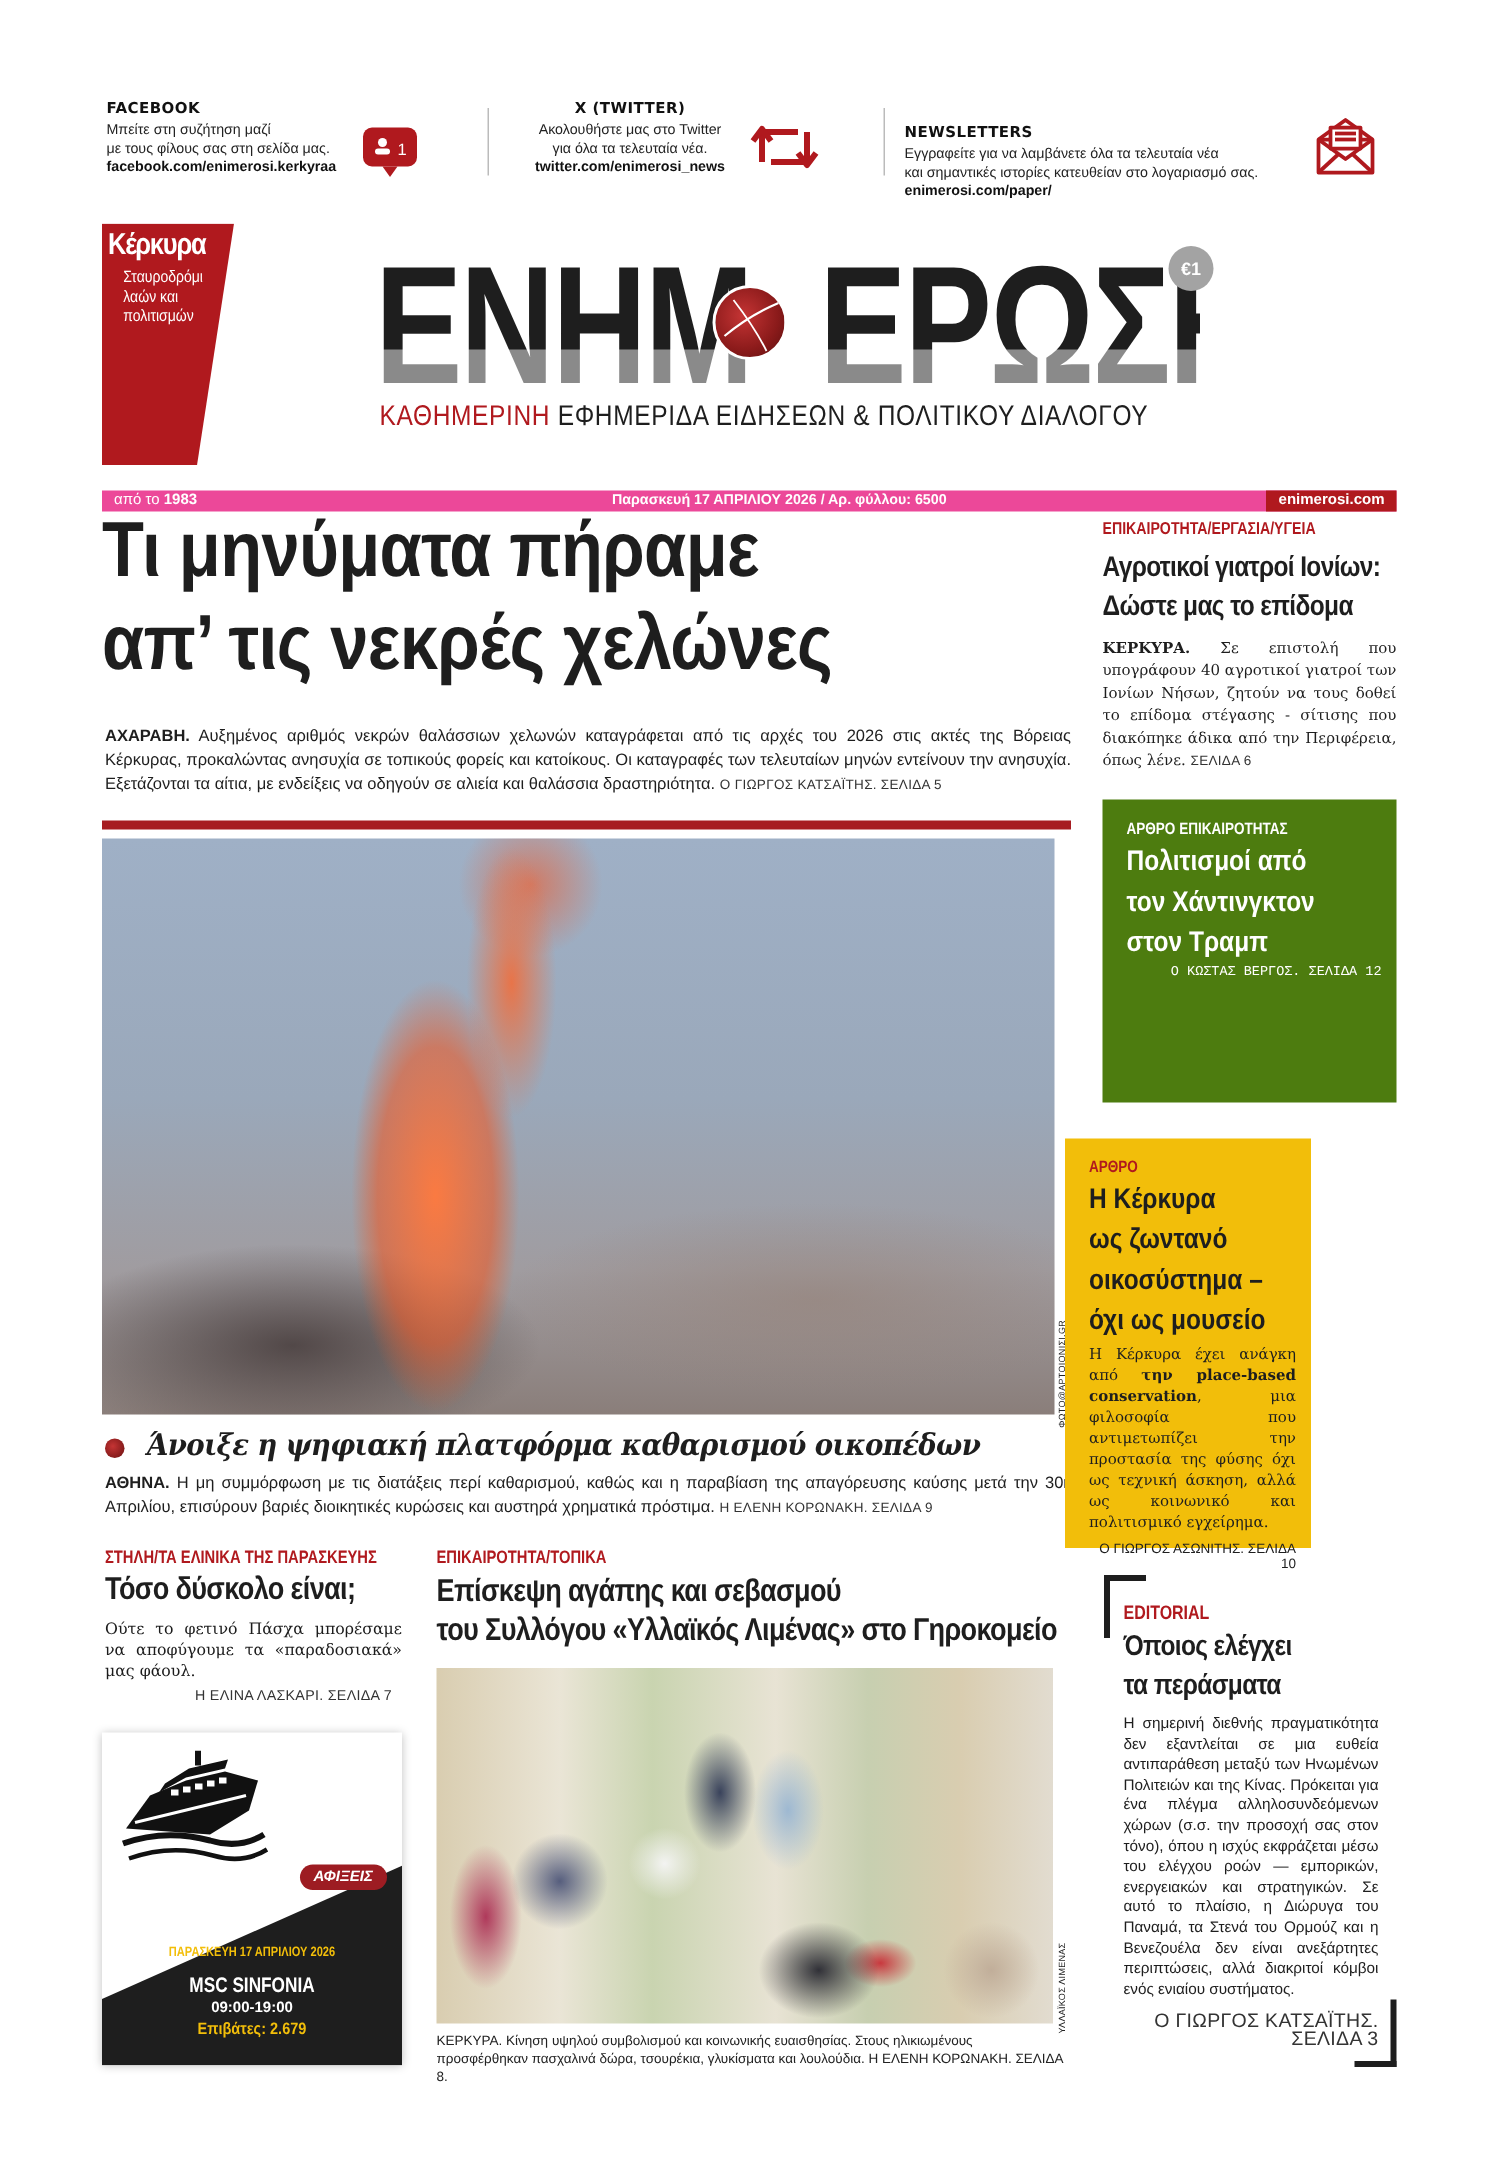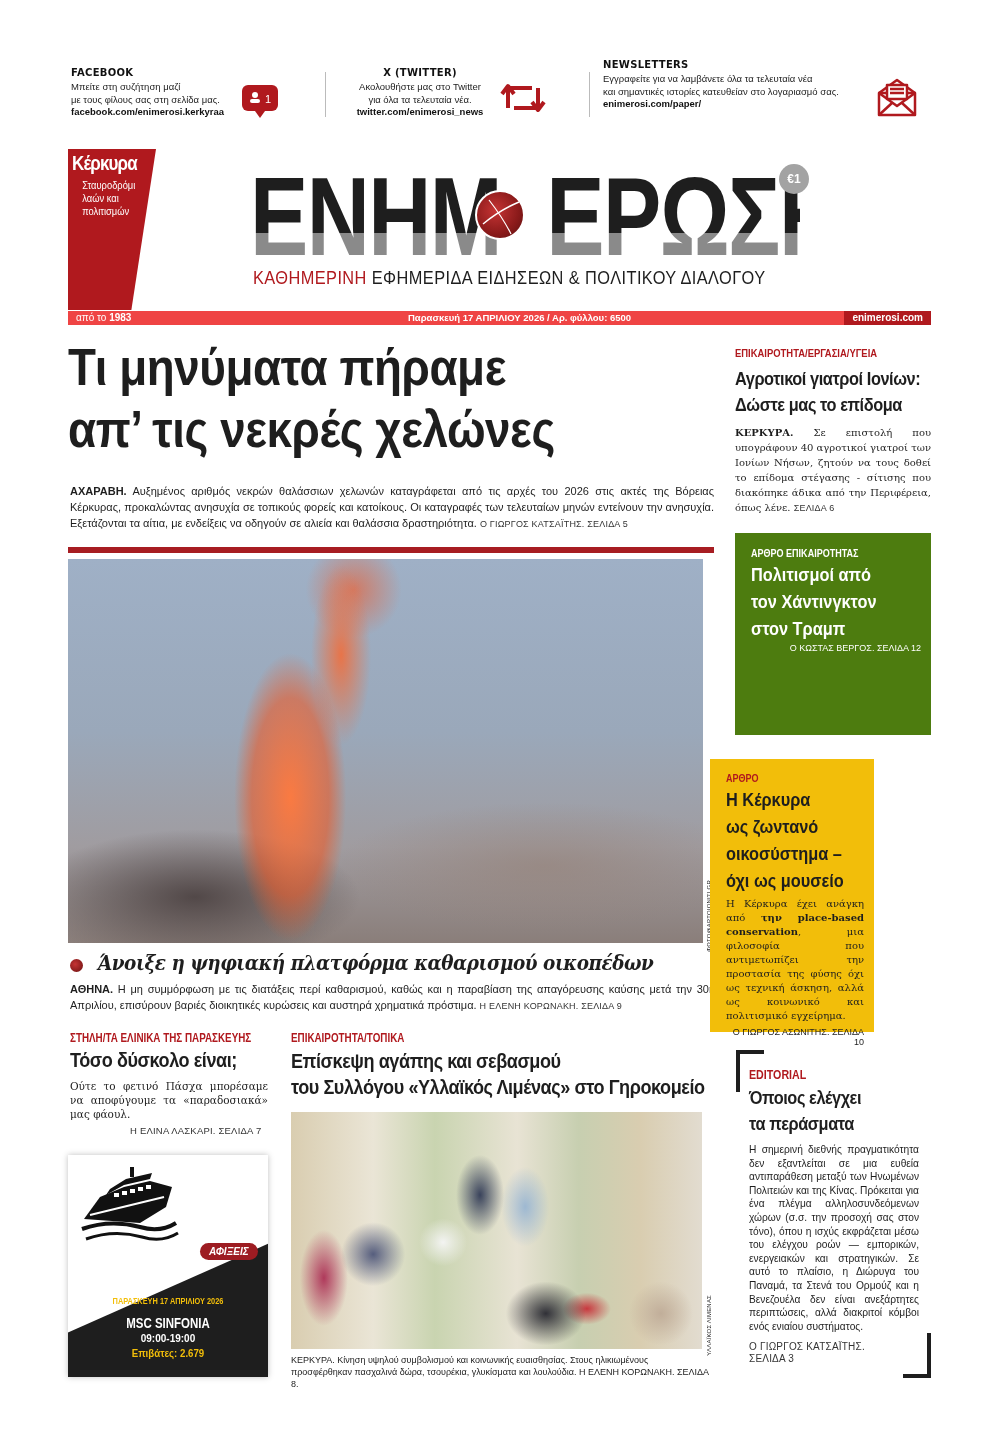--- a/index.html
+++ b/index.html
@@ -15,21 +15,21 @@
 
   
   .kerkyra-tag { background: #b0191e; color: #fff; clip-path: polygon(0 0, 100% 0, 72% 100%, 0 100%); }
   .kerkyra-tag .city { font-family: "Liberation Sans", sans-serif; font-weight: bold; font-size: 20px; letter-spacing: -1px; transform: scaleX(0.85); transform-origin: left; }
   .kerkyra-tag .sub { font-size: 11px; line-height: 13px; transform: scaleX(0.85); transform-origin: left; }
   .logo-text { font-family: "Liberation Sans", sans-serif; font-weight: bold; font-size: 112px; letter-spacing: -2px; line-height: 1; color: #1e1e1e; transform: scaleX(0.78); transform-origin: left top; white-space: nowrap; }
   .tagline { font-size: 19px; letter-spacing: 0.5px; color: #1e1e1e; white-space: nowrap; transform: scaleX(0.86); transform-origin: left; }
   .tagline .red { color: #b0191e; }
   .price { width: 30px; height: 30px; border-radius: 50%; background: #a3a3a3; color: #fff; font-size: 12px; text-align: center; line-height: 30px; font-weight: bold; }
 
-  .datebar { background: #ef4444; color: #fff; height: 14px; font-size: 10px; line-height: 14px; }
+  .datebar { background: #ec4899; color: #fff; height: 14px; font-size: 10px; line-height: 14px; margin-top: 16px; }
   .datebar .url { background: #b0191e; font-weight: bold; padding: 0 8px; }
 
   
   .kicker { color: #b0191e; font-weight: bold; font-size: 12px; letter-spacing: 0; transform: scaleX(0.82); transform-origin: left; white-space: nowrap; }
   .headline { font-weight: bold; color: #1e1e1e; letter-spacing: -0.5px; }
   .body { font-family: "DejaVu Serif", serif; font-size: 10.5px; line-height: 15px; color: #1e1e1e; text-align: justify; }
   .body-sans { font-size: 11px; line-height: 16px; color: #1e1e1e; text-align: justify; }
   .byline { font-size: 9px; color: #333; letter-spacing: 0.2px; }
 
   .photo { overflow: hidden; }
@@ -68,21 +68,21 @@
 <div class="abs" style="left:498px;top:78px;width:50px;height:40px;">
   <svg width="50" height="40" viewBox="0 0 50 40" fill="none" stroke="#b0191e" stroke-width="4" stroke-linejoin="round">
     <path d="M10 30 V10 H34"></path>
     <polyline points="4,16 10,8 16,16"></polyline>
     <path d="M40 10 V30 H16"></path>
     <polyline points="34,24 40,32 46,24"></polyline>
   </svg>
 </div>
 <div class="abs vdivider" style="left:589px;top:72px;height:45px;"></div>
 
-<div class="abs" style="left:603px;top:59px;width:260px;">
+<div class="abs" style="left:603px;top:83px;width:260px;">
   <div class="social-title">NEWSLETTERS</div>
   <div class="social-text" style="margin-top:2px;">Εγγραφείτε για να λαμβάνετε όλα τα τελευταία νέα</div>
   <div class="social-text">και σημαντικές ιστορίες κατευθείαν στο λογαριασμό σας.</div>
   <div class="social-link">enimerosi.com/paper/</div>
 </div>
 <div class="abs" style="left:876px;top:76px;width:42px;height:42px;">
   <svg width="42" height="42" viewBox="0 0 42 42" fill="none" stroke="#b0191e" stroke-width="2.5" stroke-linejoin="round">
     <polyline points="3,17 21,4 39,17"></polyline>
     <rect x="3" y="17" width="36" height="22"></rect>
     <polyline points="3,17 21,30 39,17"></polyline>
@@ -215,21 +215,21 @@
   <b>ΚΕΡΚΥΡΑ.</b> <span>Σε επιστολή που υπογράφουν 40 αγροτικοί γιατροί των Ιονίων Νήσων, ζητούν να τους δοθεί το επίδομα στέγασης - σίτισης που διακόπηκε άδικα από την Περιφέρεια, όπως λένε.</span> <span class="byline" style="font-family:'Liberation Sans',sans-serif;">ΣΕΛΙΔΑ 6</span>
 </div>
 
 <div class="abs box-red" style="left:735px;top:533px;width:196px;height:202px;padding:14px 10px 0 16px;">
   <div style="font-weight:bold;font-size:11px;transform:scaleX(0.82);transform-origin:left;white-space:nowrap;">ΑΡΘΡΟ ΕΠΙΚΑΙΡΟΤΗΤΑΣ</div>
   <div style="font-weight:bold;font-size:19px;line-height:27px;transform:scaleX(0.86);transform-origin:left;white-space:nowrap;margin-top:2px;">
     <div>Πολιτισμοί από</div>
     <div>τον Χάντινγκτον</div>
     <div>στον Τραμπ</div>
   </div>
-  <div style="font-size:9px;text-align:right;margin-top:1px;">Ο ΚΩΣΤΑΣ ΒΕΡΓΟΣ. ΣΕΛΙΔΑ 12</div>
+  <div style="font-size:9px;text-align:right;margin-top:1px;font-family:Liberation Mono, monospace;">Ο ΚΩΣΤΑΣ ΒΕΡΓΟΣ. ΣΕΛΙΔΑ 12</div>
 </div>
 
 <div class="abs box-yellow" style="left:710px;top:759px;width:164px;height:273px;padding:13px 10px 0 16px;">
   <div style="font-weight:bold;font-size:11px;color:#b0191e;transform:scaleX(0.82);transform-origin:left;">ΑΡΘΡΟ</div>
   <div style="font-weight:bold;font-size:19px;line-height:27px;transform:scaleX(0.86);transform-origin:left;white-space:nowrap;margin-top:2px;">
     <div>Η Κέρκυρα</div>
     <div>ως ζωντανό</div>
     <div>οικοσύστημα –</div>
     <div>όχι ως μουσείο</div>
   </div>
@@ -240,16 +240,16 @@
 </div>
 
 <div class="abs" style="left:736px;top:1050px;width:28px;height:42px;border-left:4px solid #1e1e1e;border-top:4px solid #1e1e1e;"></div>
 <div class="abs" style="left:903px;top:1333px;width:28px;height:45px;border-right:4px solid #1e1e1e;border-bottom:4px solid #1e1e1e;"></div>
 <div class="abs kicker" style="left:749px;top:1067px;font-size:13px;">EDITORIAL</div>
 <div class="abs headline" style="left:749px;top:1085px;font-size:19px;line-height:26px;transform:scaleX(0.86);transform-origin:left;white-space:nowrap;">
   <div>Όποιος ελέγχει</div>
   <div>τα περάσματα</div>
 </div>
 <div class="abs" style="left:749px;top:1143px;width:170px;font-size:10.2px;line-height:13.6px;text-align:justify;color:#1e1e1e;">Η σημερινή διεθνής πραγματικότητα δεν εξαντλείται σε μια ευθεία αντιπαράθεση μεταξύ των Ηνωμένων Πολιτειών και της Κίνας. Πρόκειται για ένα πλέγμα αλληλοσυνδεόμενων χώρων (σ.σ. την προσοχή σας στον τόνο), όπου η ισχύς εκφράζεται μέσω του ελέγχου ροών — εμπορικών, ενεργειακών και στρατηγικών. Σε αυτό το πλαίσιο, η Διώρυγα του Παναμά, τα Στενά του Ορμούζ και η Βενεζουέλα δεν είναι ανεξάρτητες περιπτώσεις, αλλά διακριτοί κόμβοι ενός ενιαίου συστήματος.</div>
-<div class="abs byline" style="left:749px;top:1341px;width:170px;font-size:10px;line-height:12px;">
+<div class="abs byline" style="left:749px;top:1341px;width:170px;text-align:right;font-size:13px;line-height:12px;">
   <div>Ο ΓΙΩΡΓΟΣ ΚΑΤΣΑΪΤΗΣ.</div>
   <div>ΣΕΛΙΔΑ 3</div>
 </div>
 
 </body></html>

